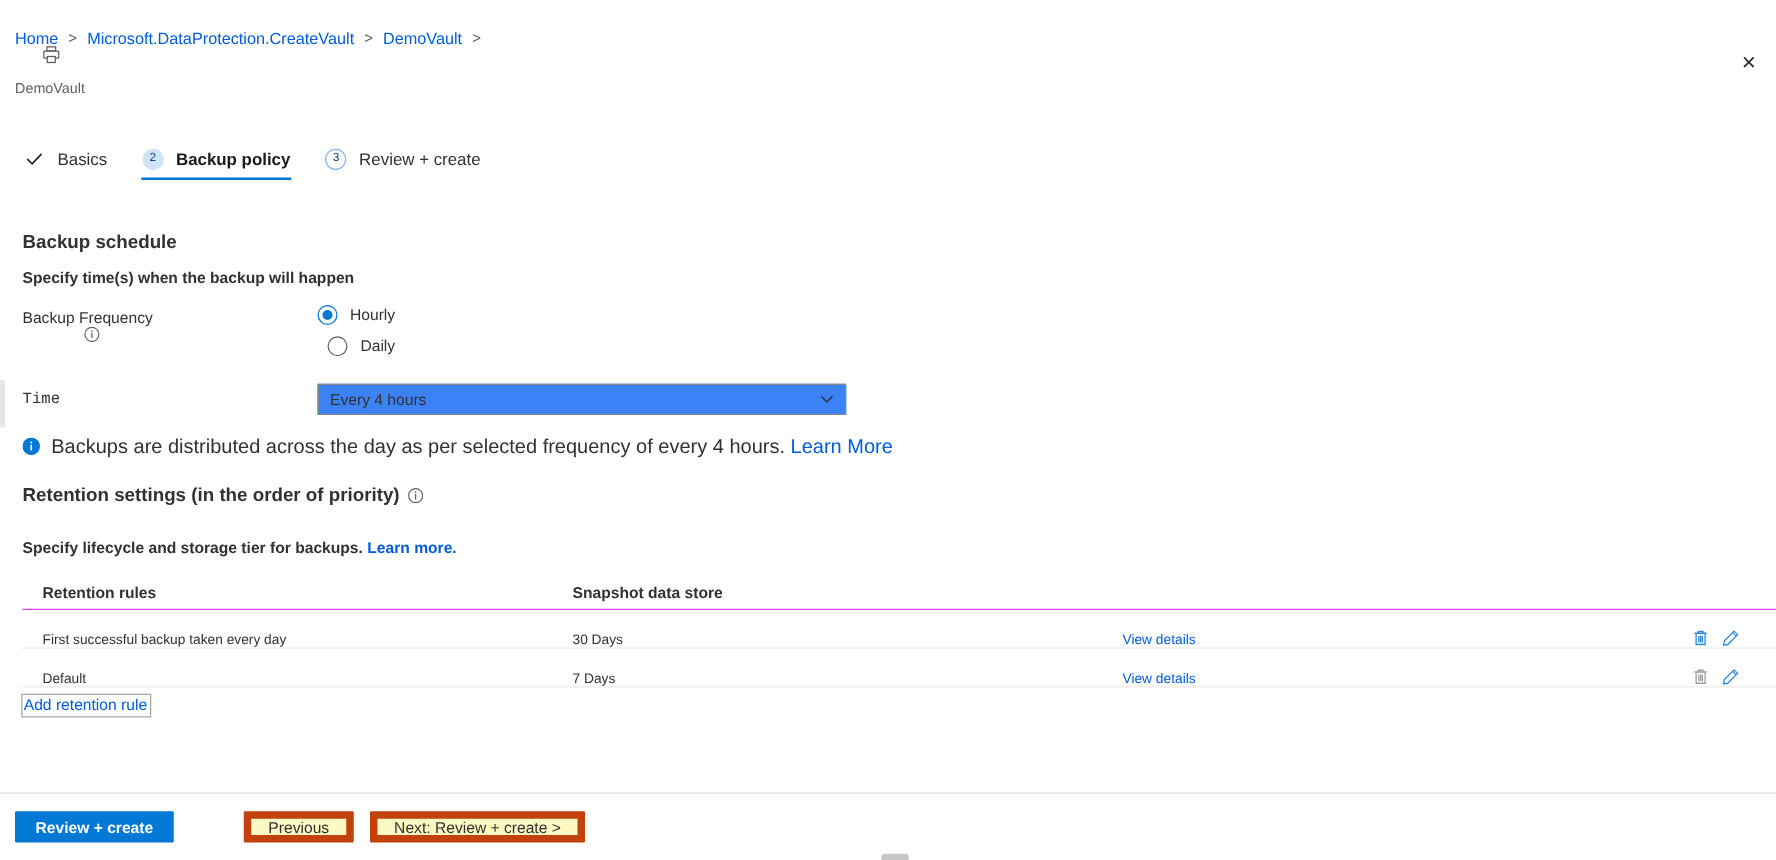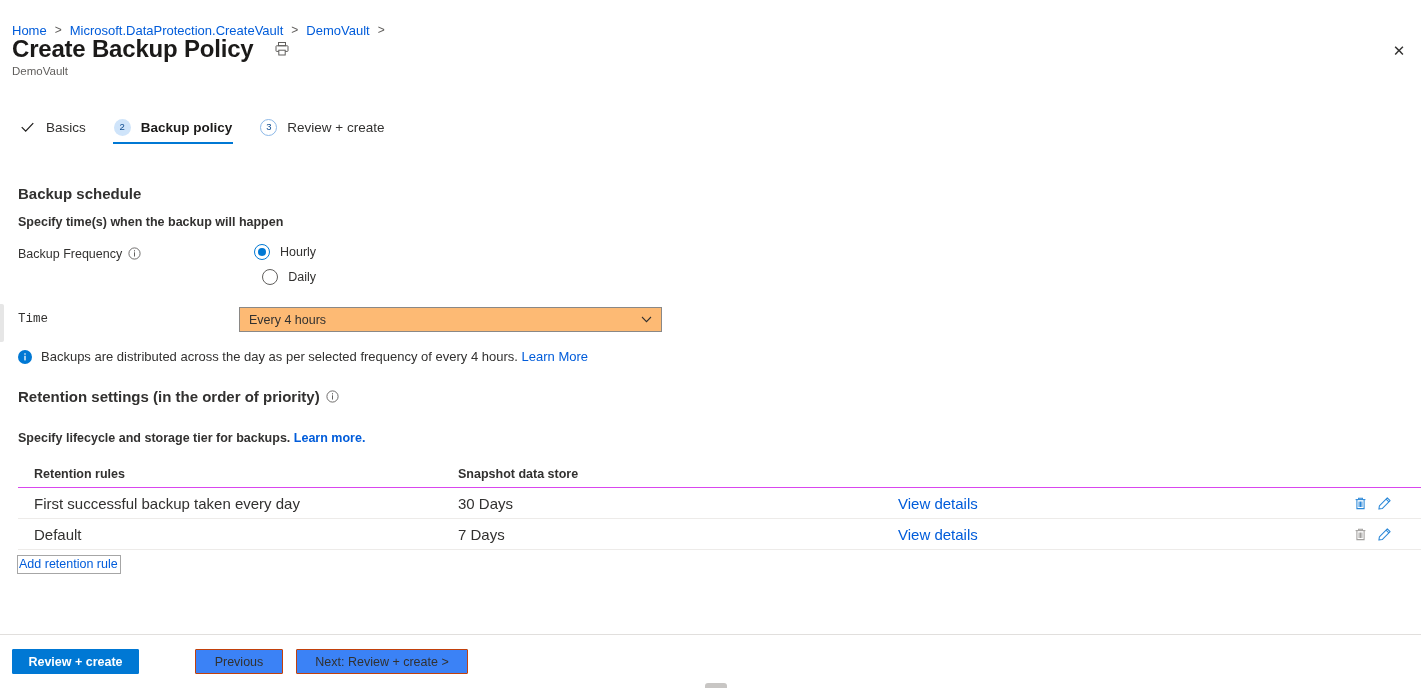--- a/index.html
+++ b/index.html
@@ -190,20 +190,22 @@
     position: relative;
     top: 0px;
   }
 
   .field-label {
     position: absolute;
     left: 18px;
     font-size: 12.5px;
     color: #323130;
     display: flex;
+    align-items: center;
+    flex-direction: column;
   }
 
   
   .radio-group {
     position: absolute;
     left: 254px;
   }
   .radio-row {
     display: flex;
     align-items: center;
@@ -232,25 +234,25 @@
     background: #0078d4;
   }
   .radio-text {
     font-size: 12.5px;
     color: #323130;
   }
 
   
   .dropdown {
     position: absolute;
-    left: 239px;
+    left: 254px;
     width: 423px;
     height: 25px;
     border: 1px solid #8a8886;
-    background: #fdba74;
+    background: #3b82f6;
     display: flex;
     align-items: center;
     padding: 0 8px 0 9px;
     cursor: pointer;
     font-size: 12.5px;
     color: #323130;
   }
   .dropdown .dd-value { flex: 1; }
   .dd-chevron {
     width: 14px; height: 14px;
@@ -259,21 +261,21 @@
     justify-content: center;
     color: #323130;
   }
 
   
   .info-bar {
     position: absolute;
     left: 18px;
     display: flex;
     align-items: flex-start;
-    font-size: 13px;
+    font-size: 16px;
     color: #323130;
   }
   .info-badge {
     width: 14px; height: 14px;
     flex: none;
     margin-right: 9px;
     position: relative;
     top: 1px;
   }
   .inline-link {
@@ -291,24 +293,24 @@
     display: flex;
     align-items: center;
     height: 28px;
     border-bottom: 1px solid #d946ef;
     font-size: 12.5px;
     font-weight: 700;
     color: #323130;
   }
   .rr-row {
     display: flex;
-    align-items: center;
+    align-items: flex-end;
     height: 31px;
     border-bottom: 1px solid #edebe9;
-    font-size: 15px;
+    font-size: 11px;
     color: #323130;
   }
   .c-rule { width: 440px; padding-left: 16px; }
   .c-store { width: 440px; }
   .c-view { width: 420px; }
   .c-actions {
     flex: 1;
     display: flex;
     align-items: center;
     justify-content: flex-end;
@@ -359,23 +361,23 @@
     white-space: nowrap;
   }
   .btn-primary {
     background: #0078d4;
     color: #ffffff;
     border: 1px solid #0078d4;
     width: 127px;
     font-weight: 600;
   }
   .btn-default {
-    background: #3b82f6;
-    color: #323130;
-    border: 1px solid #c2410c;
+    background: #fef9c3;
+    color: #323130;
+    border: 6px solid #c2410c;
   }
   .btn-prev { width: 88px; margin-left: 56px; }
   .btn-next { width: 172px; margin-left: 13px; }
 
   
   .bottom-nub {
     position: absolute;
     left: 705px; bottom: 0px;
     width: 22px; height: 5px;
     background: #c8c6c4;
@@ -392,21 +394,20 @@
   <div class="breadcrumb">
     <span class="crumb">Home</span>
     <span class="crumb-sep">&gt;</span>
     <span class="crumb">Microsoft.DataProtection.CreateVault</span>
     <span class="crumb-sep">&gt;</span>
     <span class="crumb">DemoVault</span>
     <span class="crumb-sep">&gt;</span>
   </div>
 
   <div class="title-row">
-    <span class="page-title">Create Backup Policy</span>
     <span class="print-icon">
       <svg width="16" height="16" viewBox="0 0 16 16" fill="none" aria-hidden="true">
         <rect x="4.5" y="1.5" width="7" height="3.2" stroke="#605e5c" stroke-width="1"></rect>
         <rect x="2" y="4.8" width="12" height="5.6" rx="0.6" stroke="#605e5c" stroke-width="1"></rect>
         <rect x="4.8" y="9.2" width="6.4" height="4.8" fill="#ffffff" stroke="#605e5c" stroke-width="1"></rect>
       </svg>
     </span>
   </div>
   <div class="subtitle">DemoVault</div>
 

